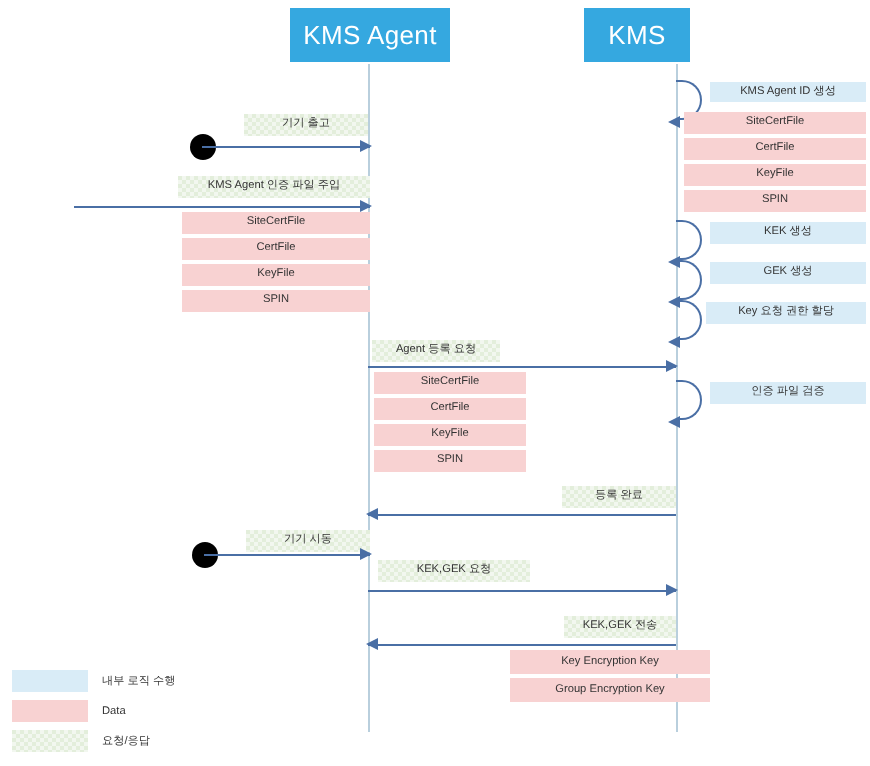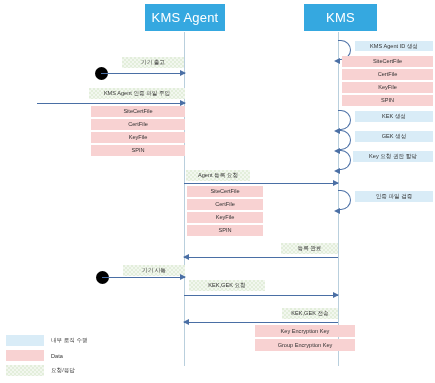--- a/index.html
+++ b/index.html
@@ -36,21 +36,21 @@
     background: #35a8e0;
     color: #ffffff;
     font-size: 13px;
     font-weight: normal;
     display: flex;
     align-items: center;
     justify-content: center;
     letter-spacing: .2px;
   }
   .actor.agent { left: 145px; width: 80px; }
-  .actor.kms   { left: 304px; width: 73px; }
+  .actor.kms   { left: 292px; width: 53px; }
 
   
   .arrow {
     position: absolute;
     height: 1px;
     background: #4a6fa5;
   }
   .arrow .head {
     position: absolute;
     top: -3px;

